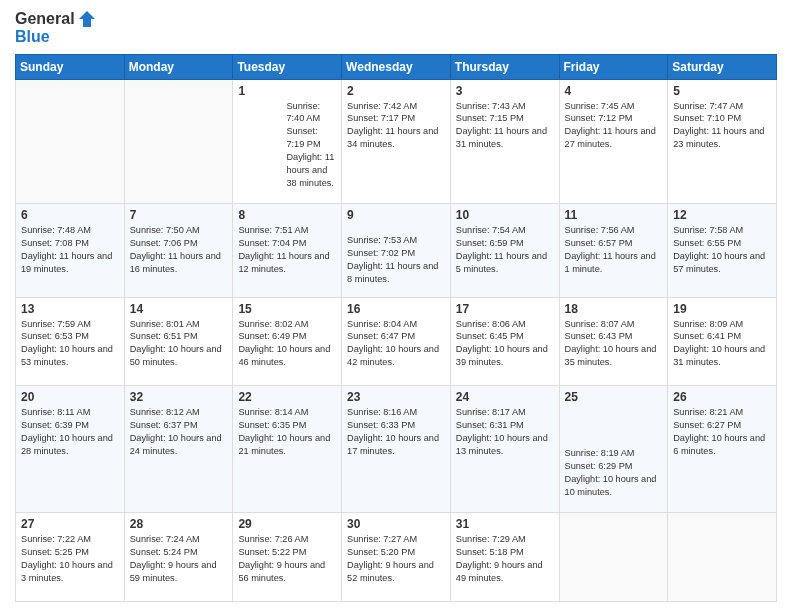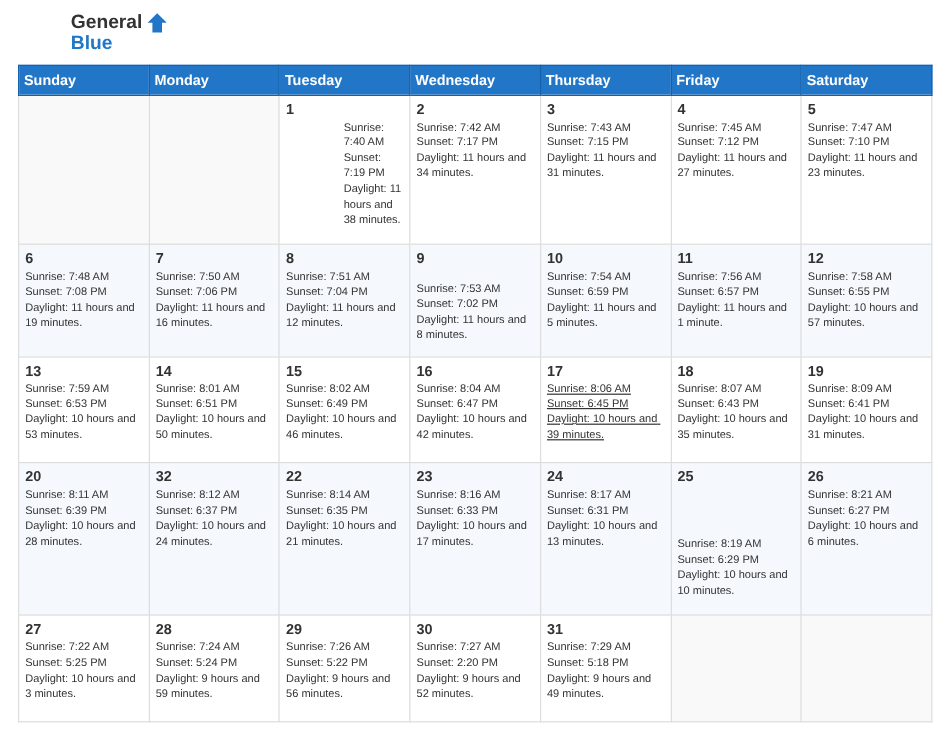--- a/index.html
+++ b/index.html
@@ -15,21 +15,20 @@
       height: 612px;
       padding: 10px 15px;
       display: flex;
       flex-direction: column;
     }
     .header {
       display: flex;
       justify-content: space-between;
       align-items: flex-start;
       margin-bottom: 8px;
-      margin-left: 44px;
     }
     .logo {
       display: flex;
       align-items: center;
       gap: 4px;
     }
     .title-block {
       text-align: right;
     }
     .month-title {
@@ -221,21 +220,21 @@
 Daylight: 10 hours and 46 minutes.</div>
           </td>
           <td>
             <span class="day-number">16</span>
             <div class="cell-text" style="white-space: pre-wrap;">Sunrise: 8:04 AM
 Sunset: 6:47 PM
 Daylight: 10 hours and 42 minutes.</div>
           </td>
           <td>
             <span class="day-number">17</span>
-            <div class="cell-text" style="white-space: pre-wrap; text-decoration: underline;">Sunrise: 8:06 AM
+            <div class="cell-text" style="white-space: pre-wrap;">Sunrise: 8:06 AM
 Sunset: 6:45 PM
 Daylight: 10 hours and 39 minutes.</div>
           </td>
           <td>
             <span class="day-number">18</span>
             <div class="cell-text" style="white-space: pre-wrap;">Sunrise: 8:07 AM
 Sunset: 6:43 PM
 Daylight: 10 hours and 35 minutes.</div>
           </td>
           <td>
@@ -304,21 +303,21 @@
           </td>
           <td>
             <span class="day-number">29</span>
             <div class="cell-text" style="white-space: pre-wrap;">Sunrise: 7:26 AM
 Sunset: 5:22 PM
 Daylight: 9 hours and 56 minutes.</div>
           </td>
           <td>
             <span class="day-number">30</span>
             <div class="cell-text" style="white-space: pre-wrap;">Sunrise: 7:27 AM
-Sunset: 2:20 PM
+Sunset: 5:20 PM
 Daylight: 9 hours and 52 minutes.</div>
           </td>
           <td>
             <span class="day-number">31</span>
             <div class="cell-text" style="white-space: pre-wrap;">Sunrise: 7:29 AM
 Sunset: 5:18 PM
 Daylight: 9 hours and 49 minutes.</div>
           </td>
           <td class="empty"></td>
           <td class="empty"></td>

